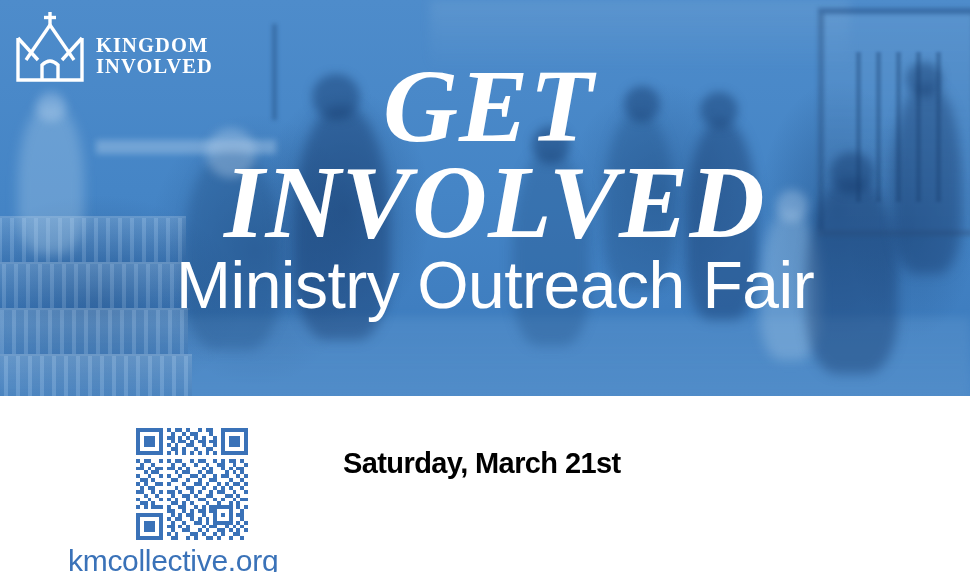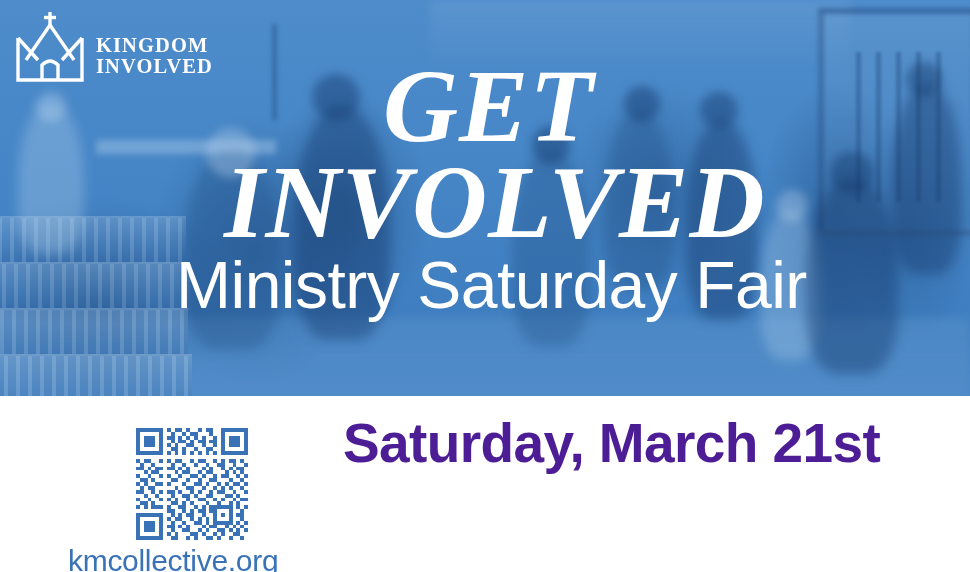--- a/index.html
+++ b/index.html
@@ -94,22 +94,22 @@
   
   #footer{position:absolute;left:0;top:404px;width:970px;height:168px;background:#ffffff;}
   #qr-block{position:absolute;left:68px;top:24px;width:248px;text-align:left;}
   #qr-code{width:112px;height:112px;margin:0 auto;display:block;}
   #qr-caption{
     margin-top:6px;color:#3a72b8;font-family:"Liberation Sans",sans-serif;
     font-weight:400;font-size:30px;letter-spacing:-.3px;line-height:1;white-space:nowrap;
   }
   #event-block{position:absolute;left:343px;top:14px;}
   .event-line{
-    color:#4c1d95;font-family:"Liberation Sans",sans-serif;font-weight:700;
-    font-size:55px;line-height:50px;letter-spacing:-.6px;white-space:nowrap;
+    color:#000000;font-family:"Liberation Sans",sans-serif;font-weight:700;
+    font-size:29px;line-height:50px;letter-spacing:-.6px;white-space:nowrap;margin-top:20px;
   }
 </style>
 </head>
 <body>
 
 <div id="banner">
 
   <div id="hero">
     <div class="photo-base"></div>
 
@@ -177,21 +177,21 @@
       </svg>
       <div id="logo-words">
         <div>KINGDOM</div>
         <div>INVOLVED</div>
       </div>
     </div>
 
     <div id="headline">
       <div id="hl-get" class="hl-serif">GET</div>
       <div id="hl-involved" class="hl-serif">INVOLVED</div>
-      <div id="hl-sub">Ministry Saturday Fair</div>
+      <div id="hl-sub">Ministry Outreach Fair</div>
     </div>
   </div>
 
   <div id="footer">
 
     <div id="qr-block">
       <svg id="qr-code" viewBox="0 0 29 29" shape-rendering="crispEdges">
         <rect width="29" height="29" fill="#ffffff"></rect>
         <g fill="#3a72b8">
 

